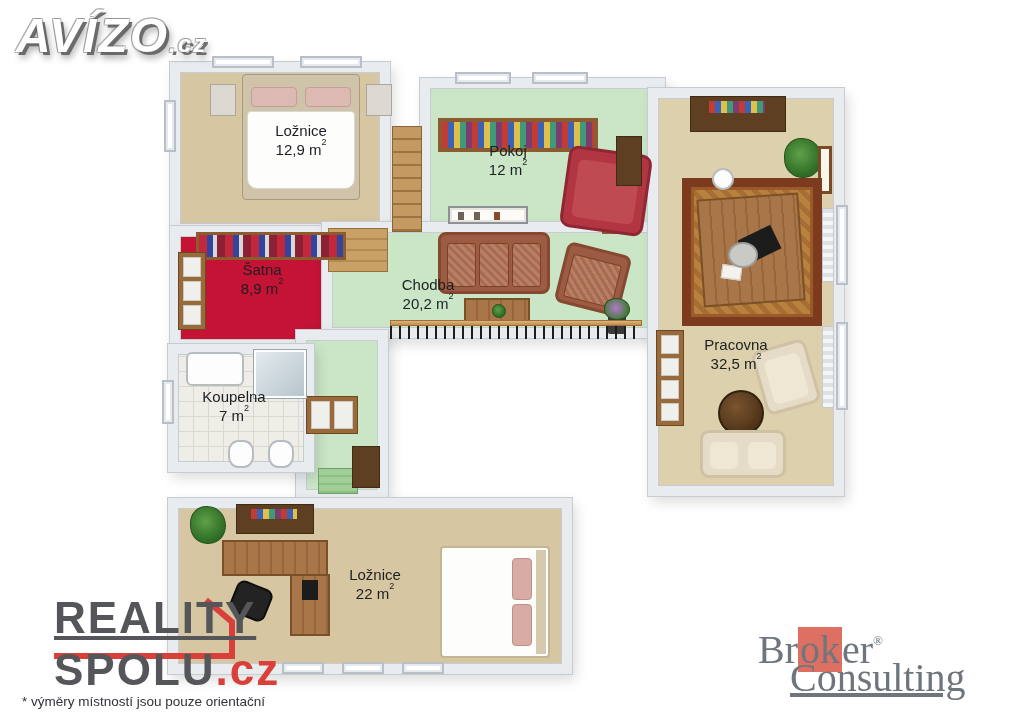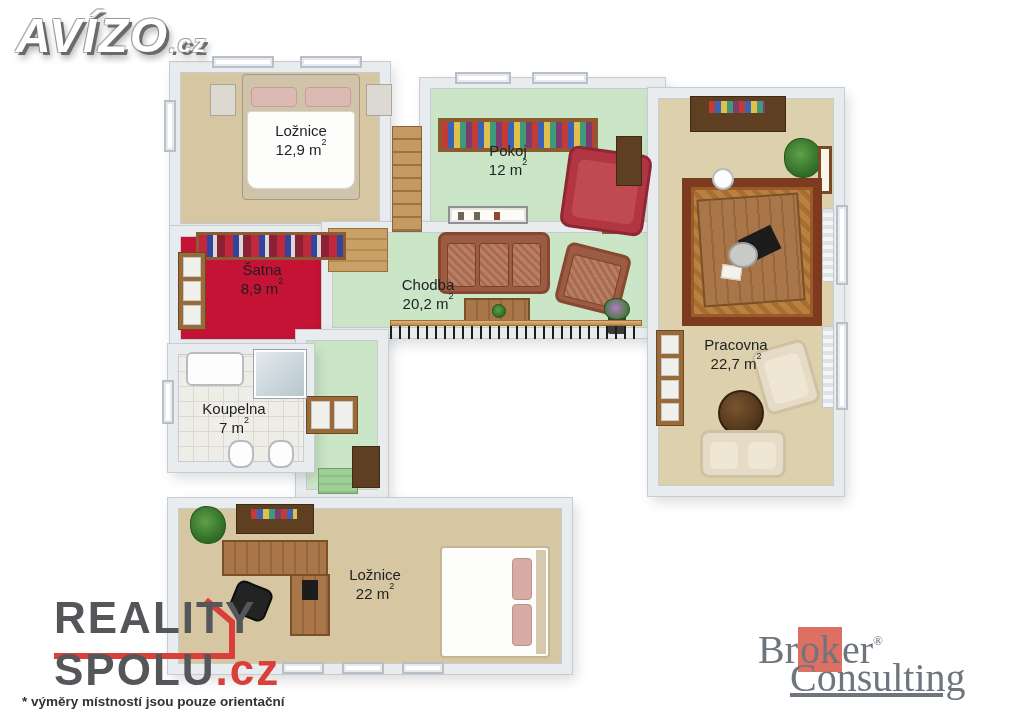--- a/index.html
+++ b/index.html
@@ -98,25 +98,25 @@
   
   #avizo { position:absolute; left:16px; top:8px; z-index:40; font-style:italic; font-weight:900;
            color:#fff; letter-spacing:2px;
            text-shadow:3px 3px 0 rgba(96,96,96,.9),-1px -1px 0 rgba(130,130,130,.6),
                        1px -1px 0 rgba(130,130,130,.6),-1px 1px 0 rgba(130,130,130,.6),
                        4px 6px 7px rgba(0,0,0,.35); }
   #avizo .main { font-size:48px; }
   #avizo .tld { font-size:24px; }
 
   #rs-logo { position:absolute; left:20px; top:596px; z-index:40; color:#55565a; font-weight:800; }
-  #rs-logo .l1 { font-size:44px; letter-spacing:2px; line-height:1.0; margin-left:34px; }
+  #rs-logo .l1 { font-size:44px; letter-spacing:2px; line-height:1.0; margin-left:34px;text-decoration:underline; }
   #rs-logo .l2 { font-size:44px; letter-spacing:2px; line-height:1.0; margin-left:34px; margin-top:8px; }
   #rs-logo .tld { color:#d9403a; font-weight:800; }
   #rs-roof { position:absolute; left:0; top:0; z-index:39; }
-  #footnote { position:absolute; left:22px; top:694px; z-index:41; font-size:13.5px; font-weight:700; color:#2f3237; }
+  #footnote { position:absolute; left:22px; top:694px; z-index:41; font-size:13.5px; font-weight:400; color:#2f3237; }
 
   #broker { position:absolute; left:758px; top:630px; z-index:40; font-family:"Liberation Serif", serif;
             color:#6e757c; }
   #broker .l1 { font-size:40px; line-height:1.0;font-family:Liberation Serif, serif; }
   #broker .l1 .sq { background:#dd6f63; padding:0 2px; }
   #broker .reg { font-size:13px; vertical-align:18px; }
   #broker .l2 { font-size:40px; line-height:1.0; margin-left:32px; margin-top:-12px;text-decoration:underline; }
 </style>
 </head>
 <body>
@@ -256,27 +256,27 @@
     <div><span>12 m</span><sup>2</sup></div>
   </div>
   <div class="label" style="left:262px;top:261px;">
     <div>Šatna</div>
     <div><span>8,9 m</span><sup>2</sup></div>
   </div>
   <div class="label" style="left:428px;top:276px;">
     <div>Chodba</div>
     <div><span>20,2 m</span><sup>2</sup></div>
   </div>
-  <div class="label" style="left:234px;top:400px;">
+  <div class="label" style="left:234px;top:388px;">
     <div>Koupelna</div>
     <div><span>7 m</span><sup>2</sup></div>
   </div>
   <div class="label" style="left:736px;top:336px;">
     <div>Pracovna</div>
-    <div><span>22,7 m</span><sup>2</sup></div>
+    <div><span>32,5 m</span><sup>2</sup></div>
   </div>
   <div class="label" style="left:375px;top:566px;">
     <div>Ložnice</div>
     <div><span>22 m</span><sup>2</sup></div>
   </div>
 
   <div id="avizo">
     <span class="main">AVÍZO</span><span class="tld">.cz</span>
   </div>
 

